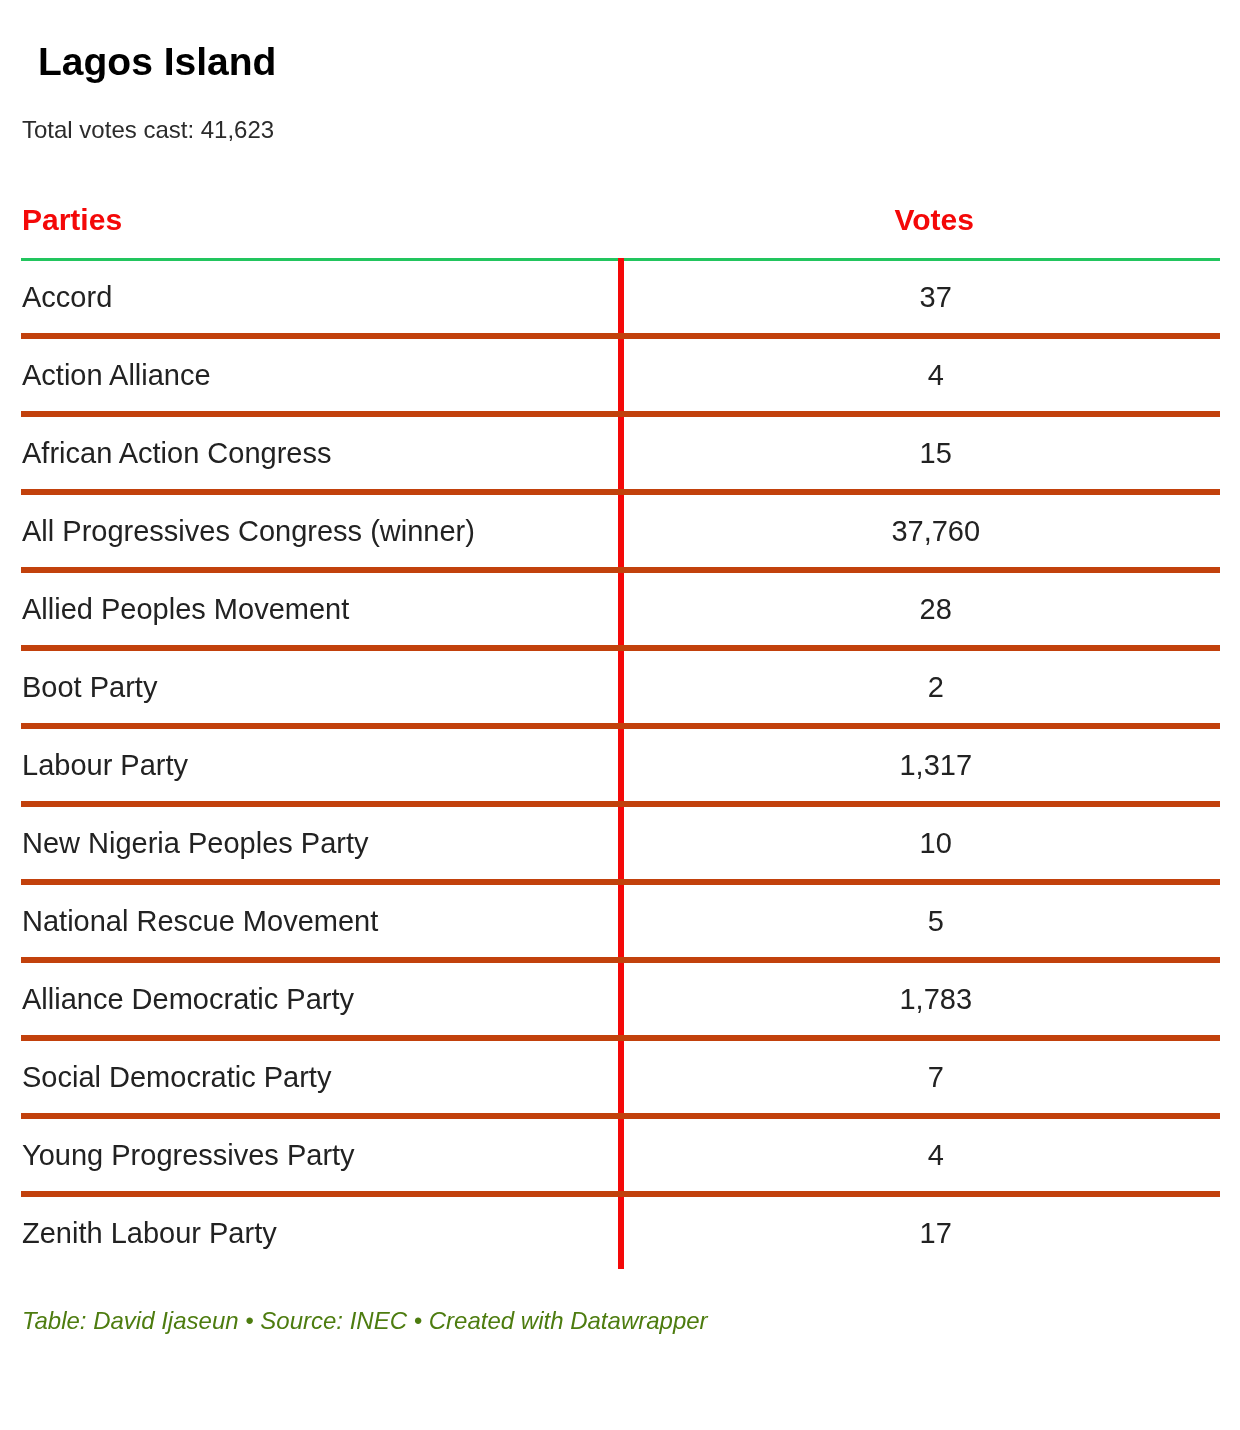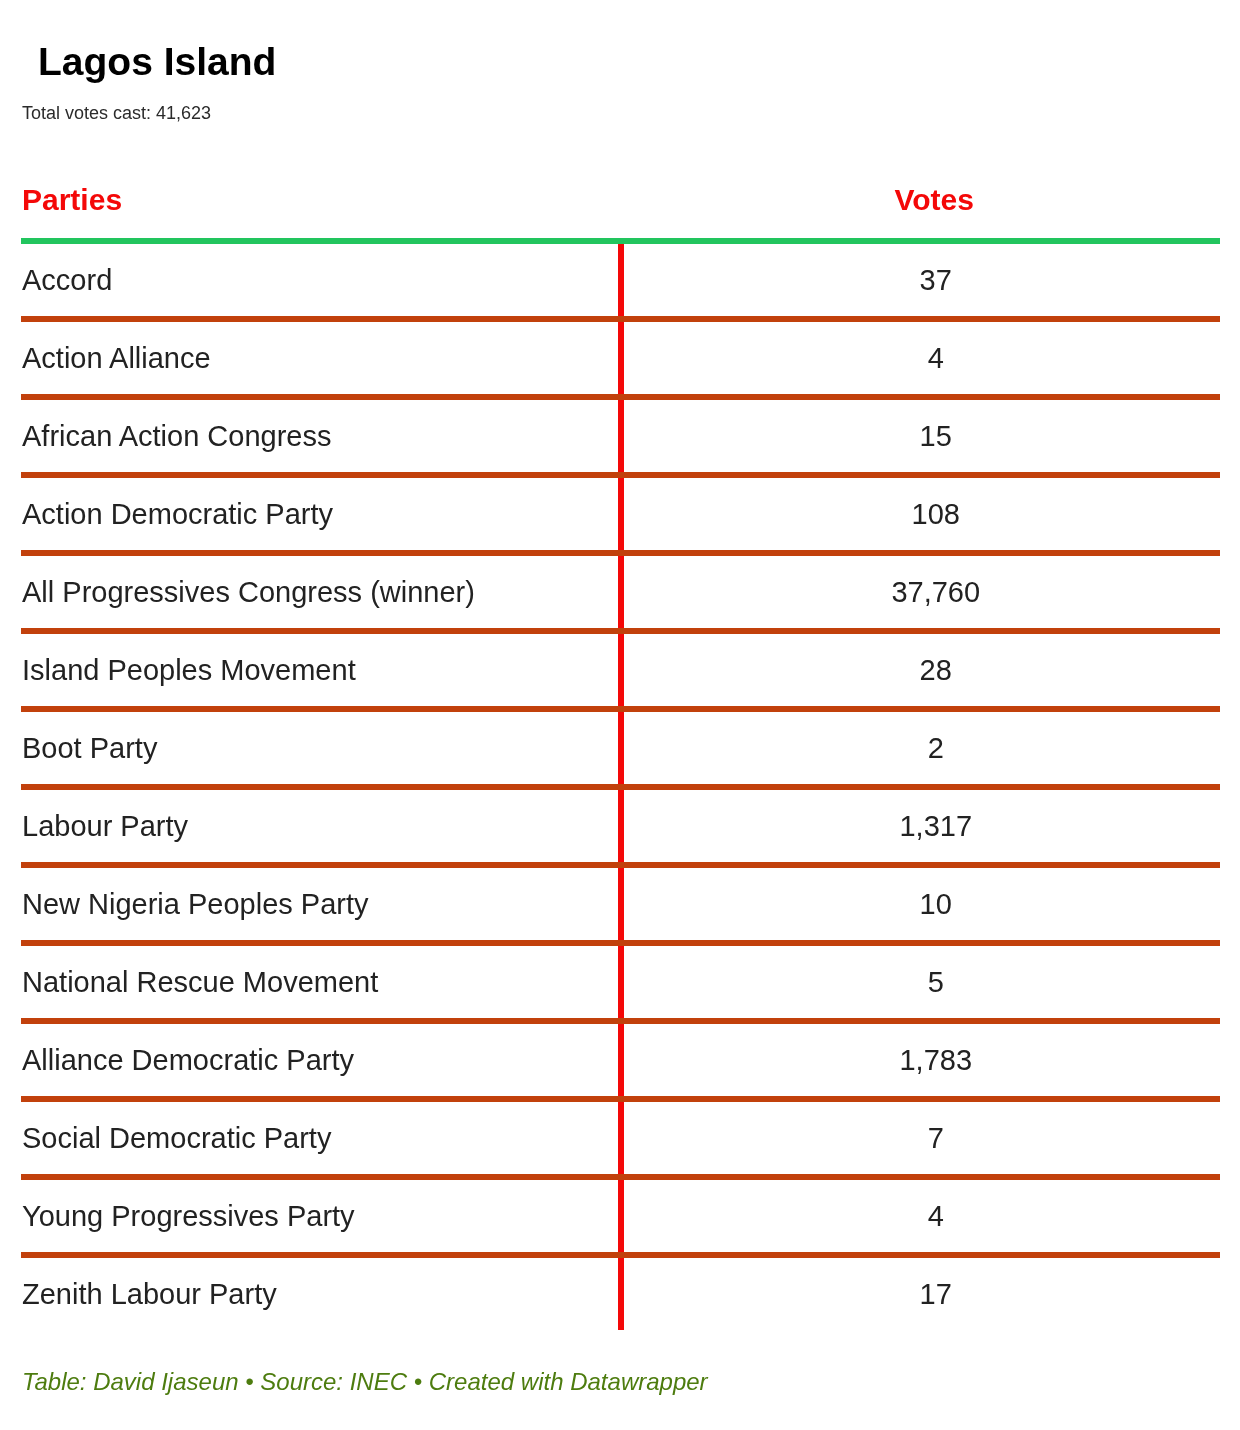--- a/index.html
+++ b/index.html
@@ -18,40 +18,40 @@
   }
   .title {
     margin: 16px;
     padding-left: 1px;
     font-size: 39px;
     line-height: 1.12;
     font-weight: 700;
     color: #000000;
   }
   .subtitle {
-    margin: 19px 0 0 0;
+    margin: 32px 0 0 0;
     padding-left: 1px;
-    font-size: 18px;
+    font-size: 24px;
     line-height: 1.15;
     font-weight: 400;
     color: #2b2b2b;
   }
   table.results {
     width: 100%;
     border-collapse: collapse;
     margin-top: 60px;
     table-layout: fixed;
   }
   table.results th {
     font-size: 30px;
     font-weight: 700;
     color: var(--accent, #f40808);
     text-align: left;
     padding: 0 0 21px 1px;
-    border-bottom: 6px solid #22c55e;
+    border-bottom: 3px solid #22c55e;
     margin-left: 22px;
   }
   table.results th.votes-col {
     text-align: center;
     padding-left: 28px;
   }
   table.results td {
     font-size: 29px;
     color: #222222;
     height: 72px;
@@ -102,29 +102,25 @@
         </tr>
         <tr>
           <td class="party">Action Alliance</td>
           <td class="votes">4</td>
         </tr>
         <tr>
           <td class="party">African Action Congress</td>
           <td class="votes">15</td>
         </tr>
         <tr>
-          <td class="party">Action Democratic Party</td>
-          <td class="votes">108</td>
-        </tr>
-        <tr>
           <td class="party">All Progressives Congress (winner)</td>
           <td class="votes">37,760</td>
         </tr>
         <tr>
-          <td class="party">Island Peoples Movement</td>
+          <td class="party">Allied Peoples Movement</td>
           <td class="votes">28</td>
         </tr>
         <tr>
           <td class="party">Boot Party</td>
           <td class="votes">2</td>
         </tr>
         <tr>
           <td class="party">Labour Party</td>
           <td class="votes">1,317</td>
         </tr>

